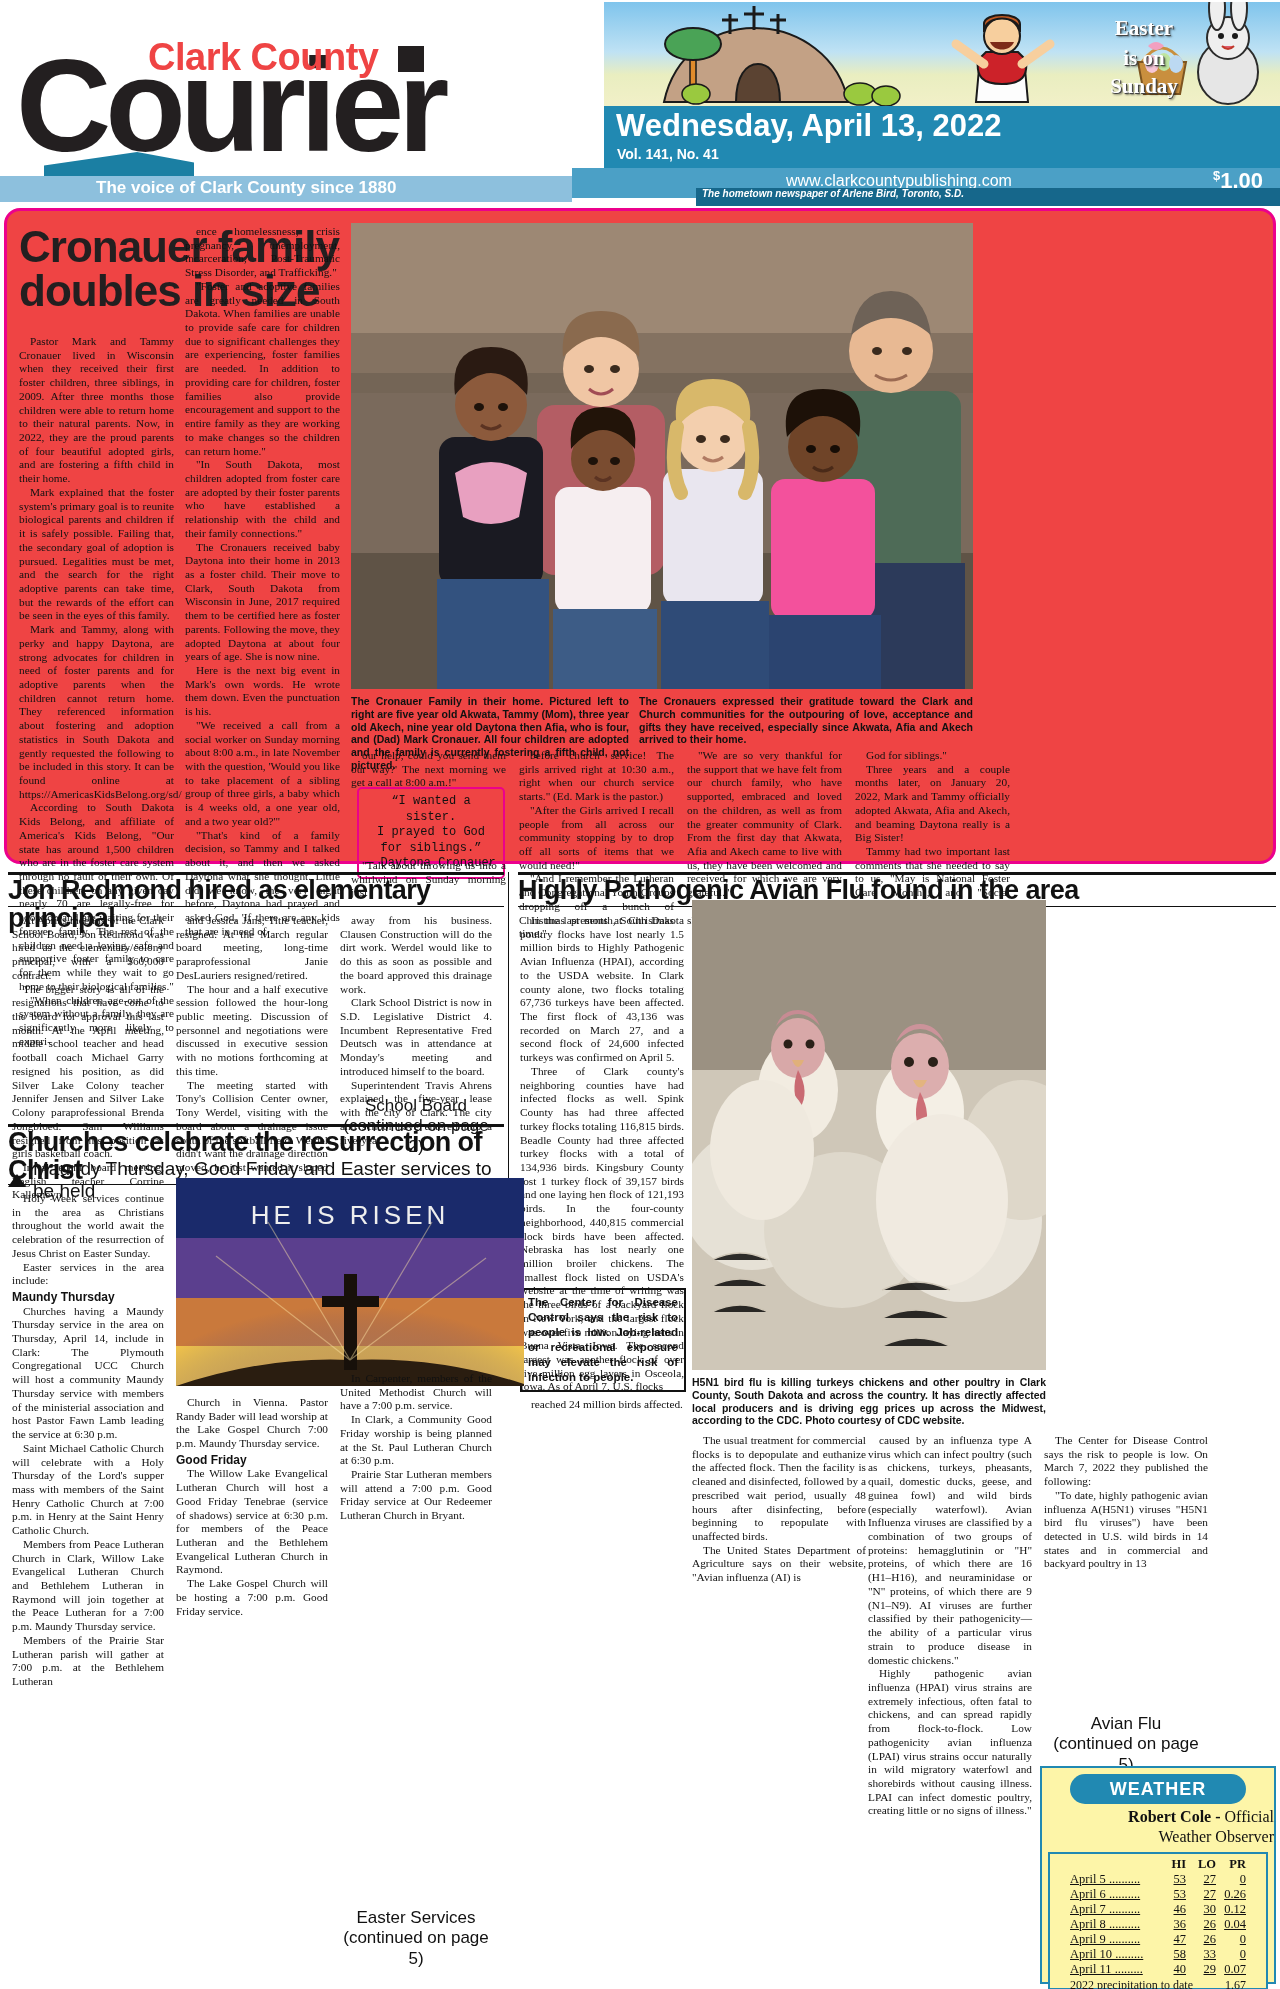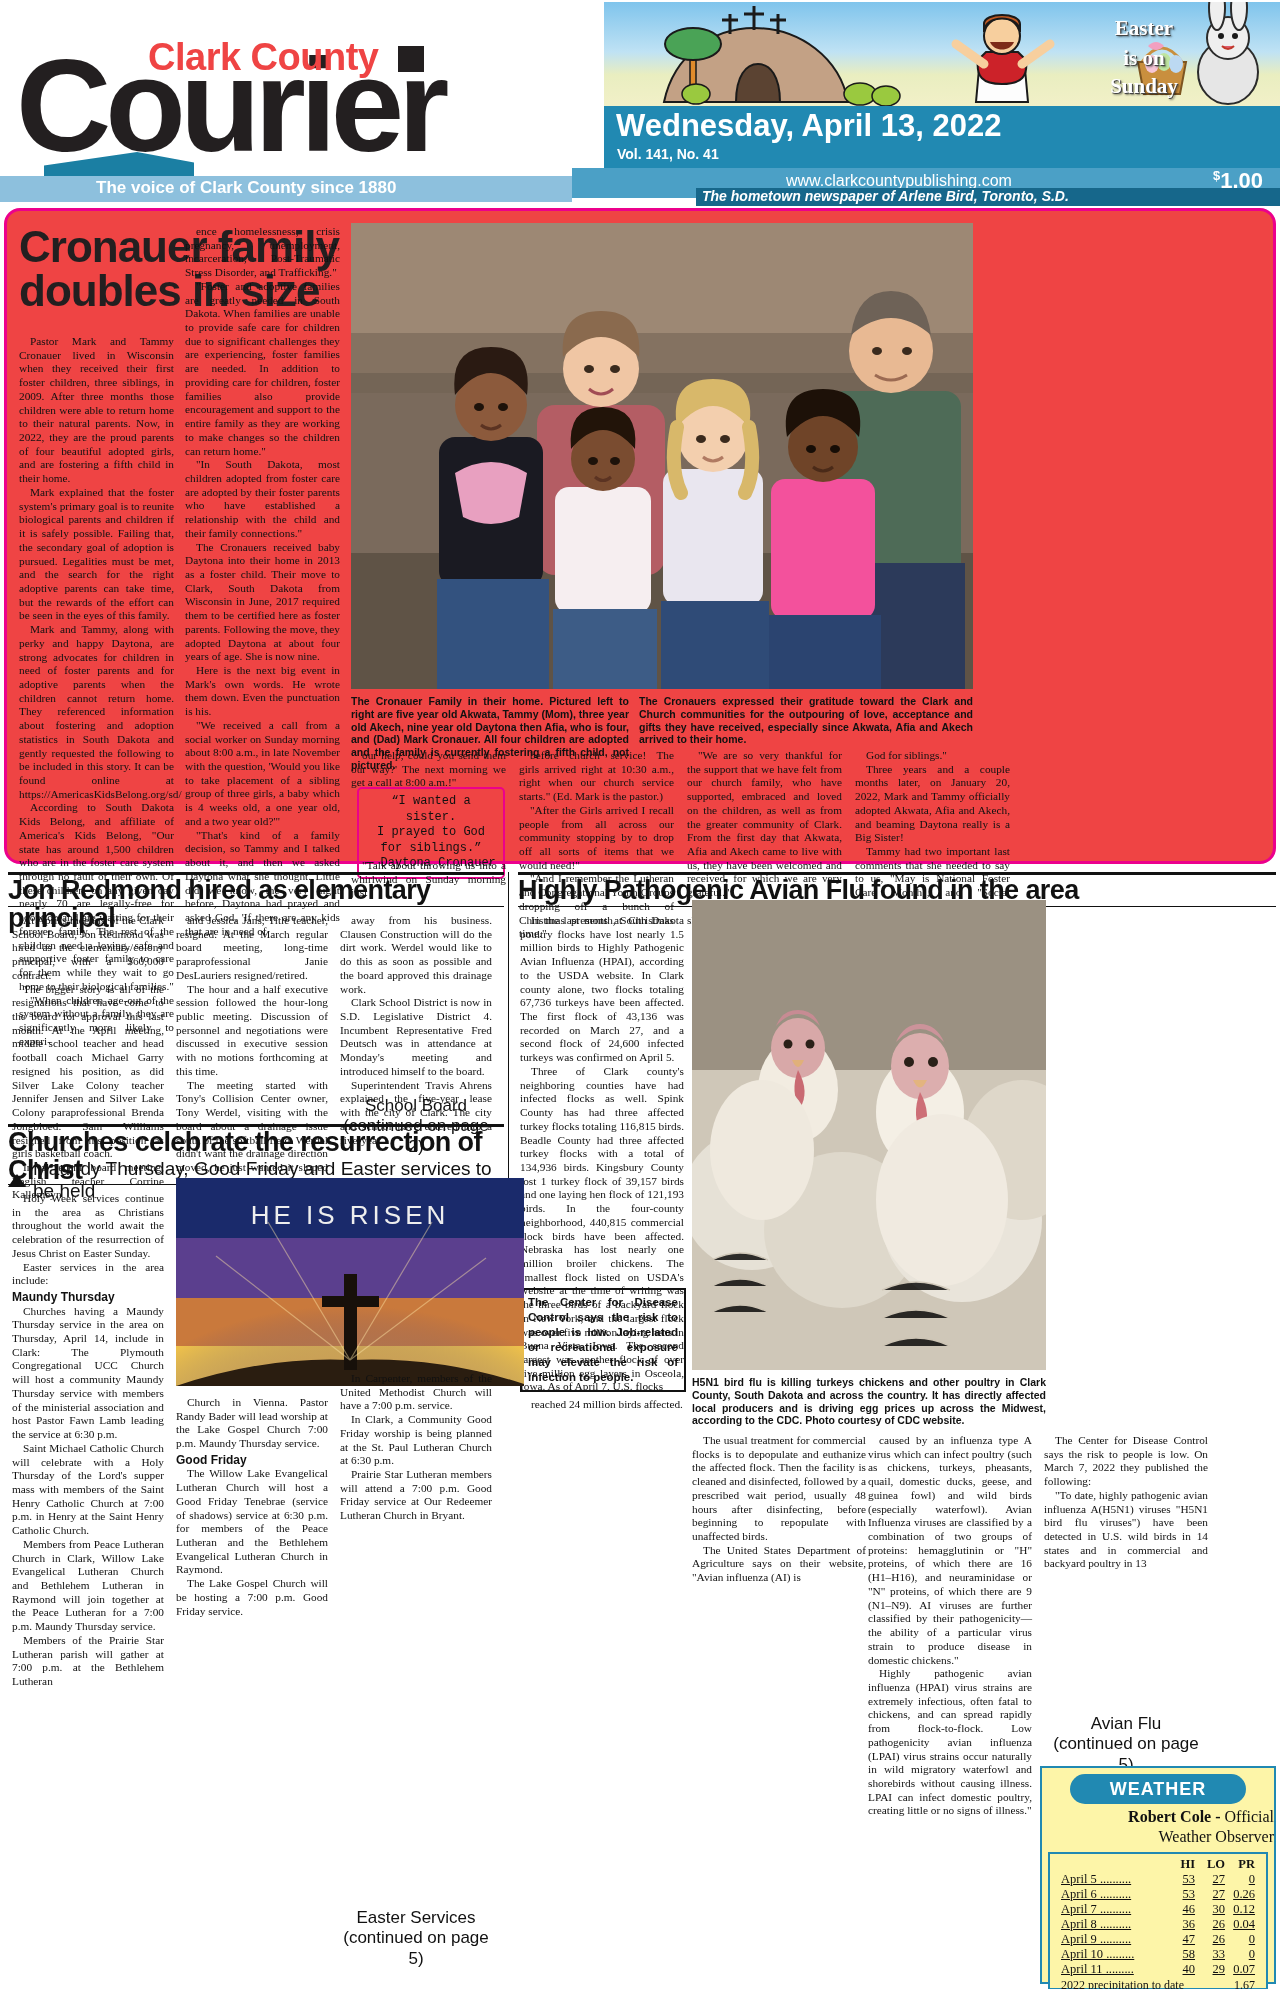--- a/index.html
+++ b/index.html
@@ -82,21 +82,21 @@
     font-weight:bold; font-size:22px; color:#ffffff;
   }
   .price-txt sup { font-size:13px; }
   .hometown-bar {
     position:absolute; left:696px; top:188px; width:584px; height:18px;
     background:#16678b;
   }
   .hometown-txt {
     position:absolute; left:702px; top:188px;
     font-family:"Liberation Sans", sans-serif;
-    font-weight:bold; font-style:italic; font-size:14px; color:#ffffff;
+    font-weight:bold; font-style:italic; font-size:10px; color:#ffffff;
   }
 
   
   .easter-word {
     position:absolute; font-family:"Liberation Serif", serif; font-weight:bold;
     color:#ffffff; text-shadow:1px 1px 0 #444, 2px 2px 2px rgba(0,0,0,.5);
     font-size:21px; text-align:center;
   }
 
   
@@ -183,21 +183,21 @@
     background:#2189b2; color:#fff;
     font-family:"Liberation Sans", sans-serif; font-weight:bold; font-size:18px;
     text-align:center; line-height:30px; letter-spacing:1px;
   }
   .weather-obs {
     text-align:right; font-family:"Liberation Serif", serif;
     font-size:16px; line-height:1.25; margin-top:3px;
   }
   #weather-table {
     margin:5px 6px 0; border:2px solid #2189b2; background:#fdf5a8;
-    padding:3px 10px; height:138px;
+    padding:3px 19px; height:138px;
   }
   #weather-table table { width:100%; border-collapse:collapse;
     font-family:"Liberation Serif", serif; font-size:12.5px; }
   #weather-table th { font-weight:bold; text-align:right; padding:0 1px; }
   #weather-table td { padding:0 1px; white-space:nowrap;text-decoration:underline; }
   .wd { text-align:left; }
   .wv { text-align:right; width:30px; }
   .precip td { font-size:12px; }
 </style>
 </head>

